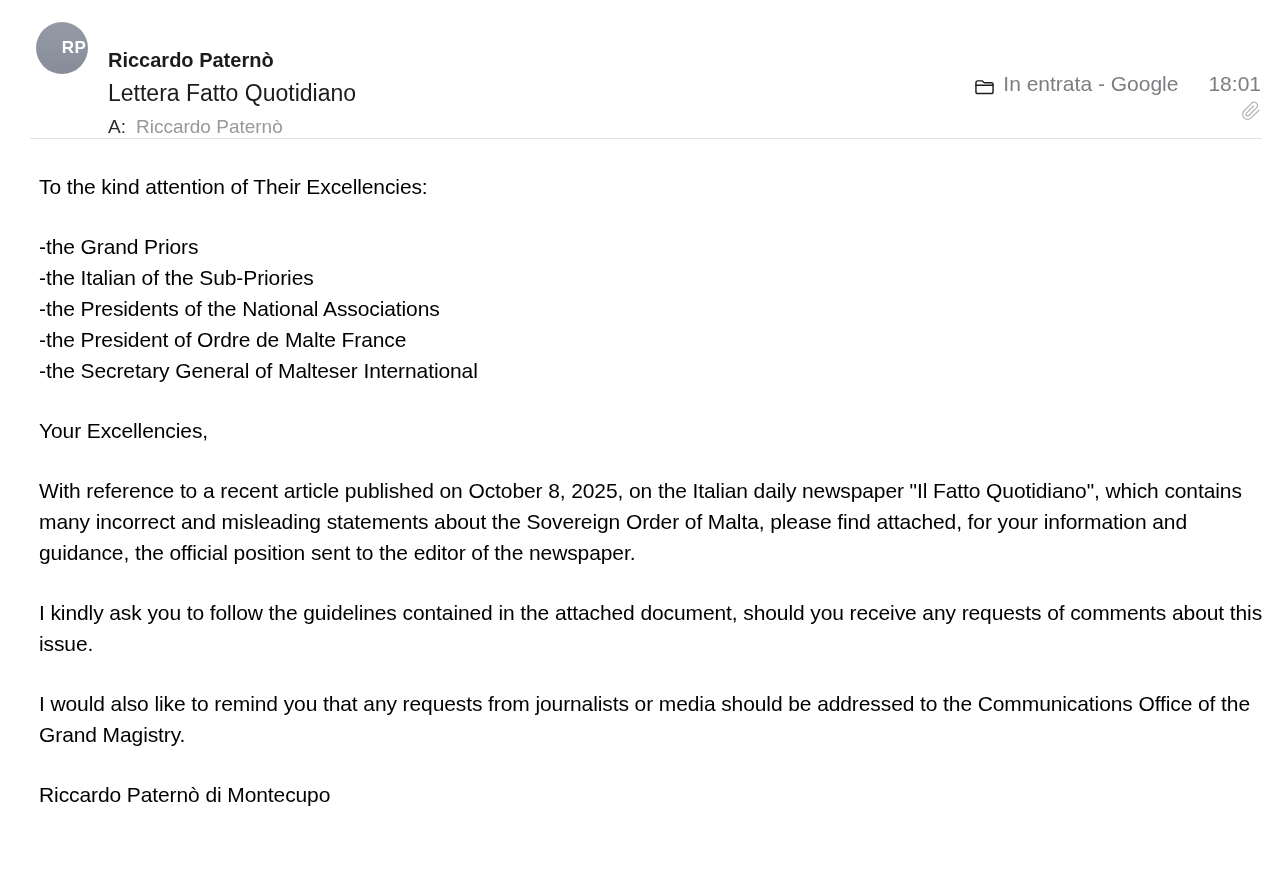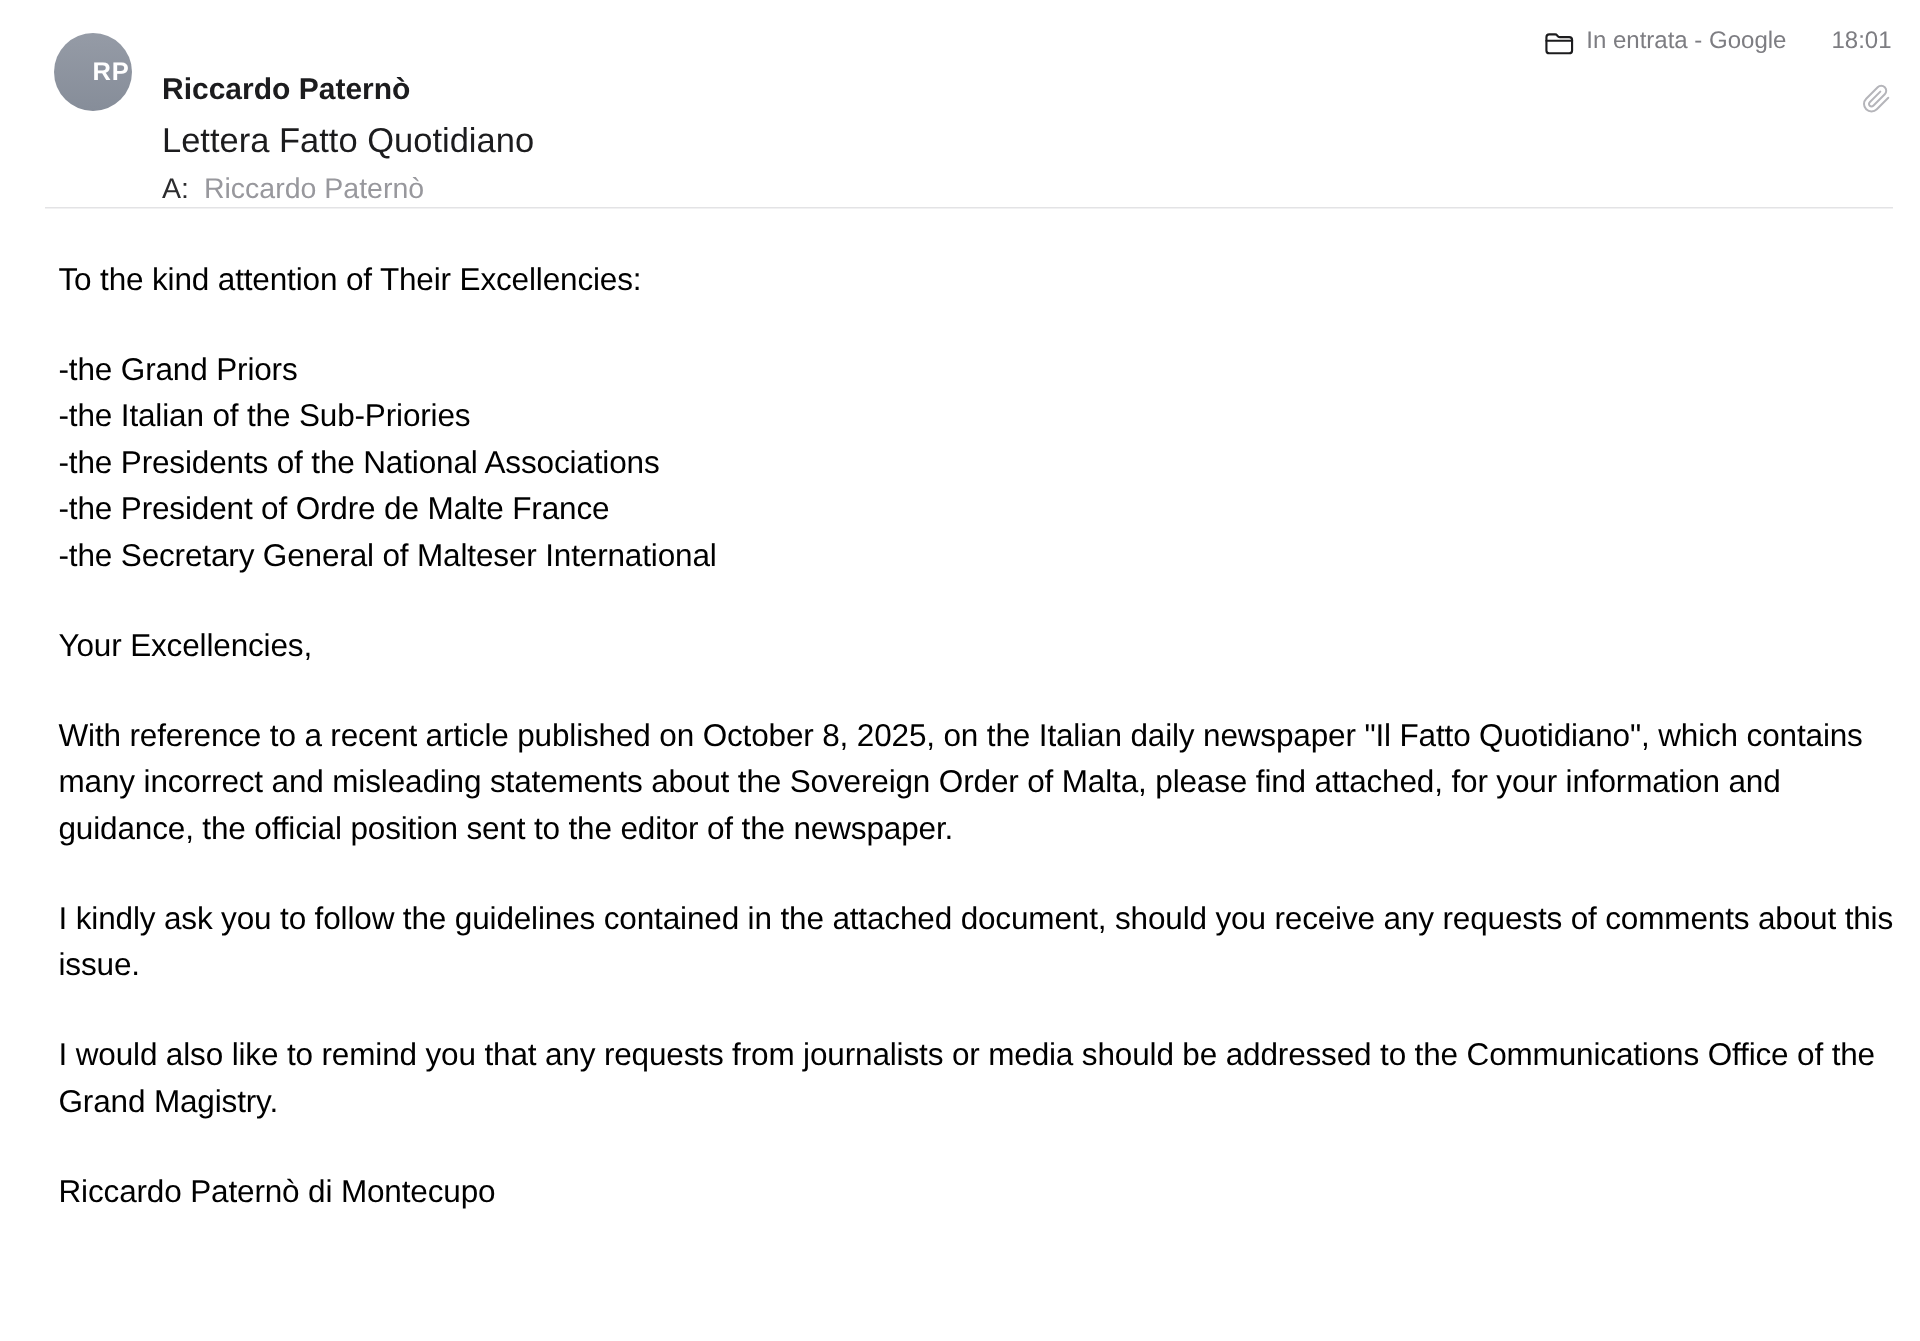--- a/index.html
+++ b/index.html
@@ -47,24 +47,25 @@
 
   .header-right {
     position: absolute;
     right: 19px; top: 19px;
     display: flex;
     flex-direction: column;
     align-items: flex-end;
   }
   .mailbox-row {
     display: flex;
-    align-items: flex-start;
+    align-items: flex-end;
     height: 32px;
-    font-size: 16px;
+    font-size: 21px;
     color: #7d7d82;
+    margin-top: 45px;
   }
   .folder-icon { display: inline-flex; margin-right: 8px; }
   .time { margin-left: 30px; color: #7d7d82; }
   .attach-row {
     margin-top: 6px;
     height: 22px;
     display: flex;
     align-items: center;
   }
 

